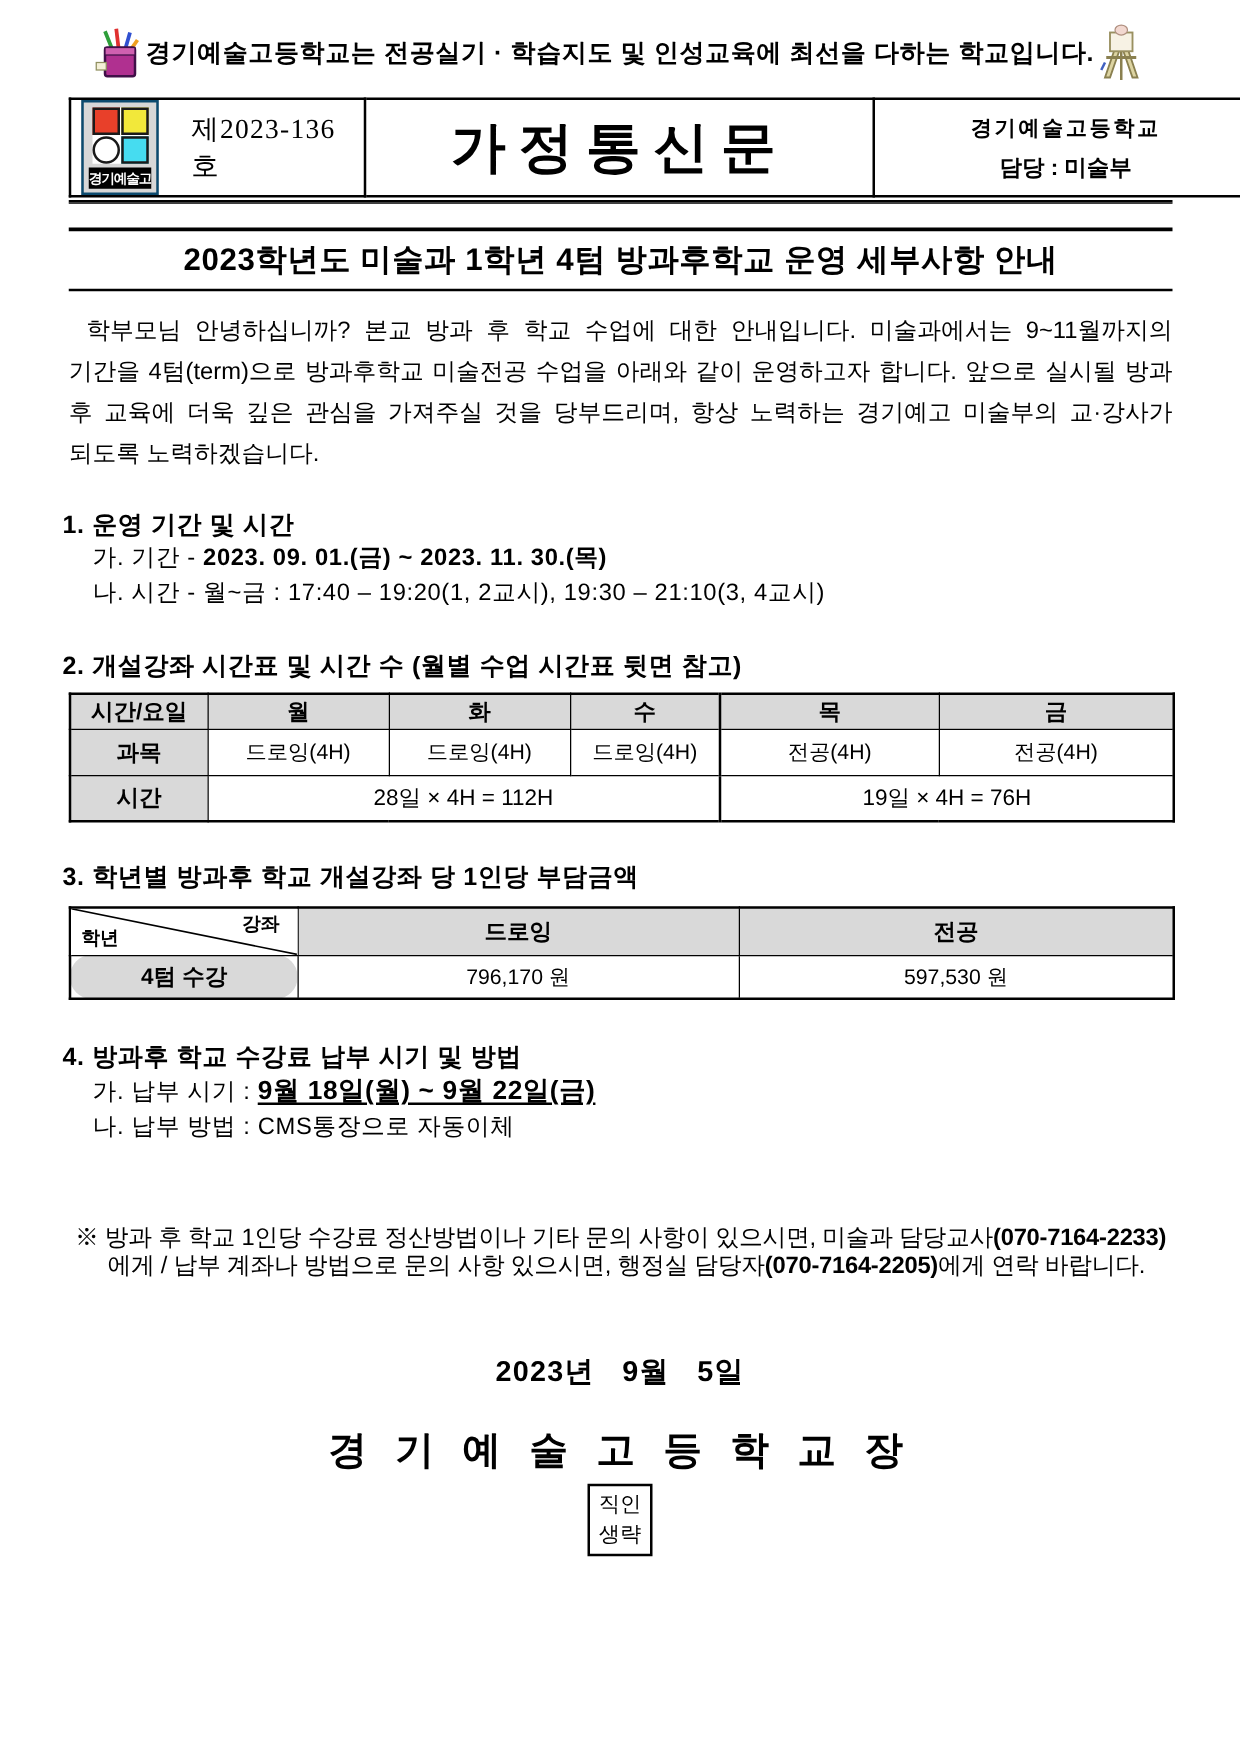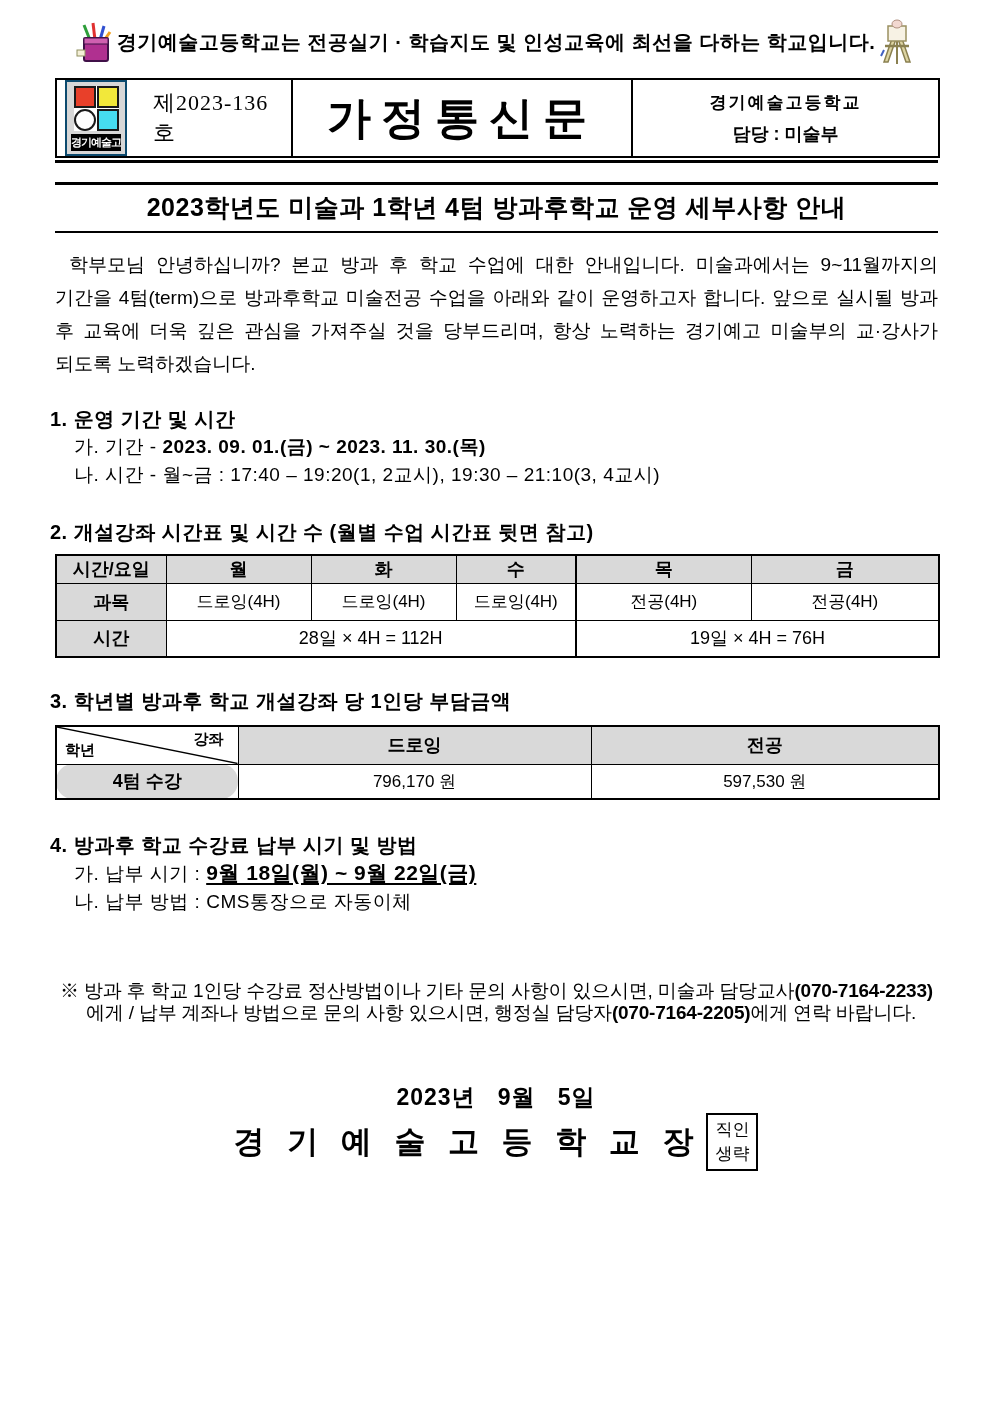--- a/index.html
+++ b/index.html
@@ -9,21 +9,21 @@
 
   
   .banner { display: flex; justify-content: center; align-items: center; gap: 2px; padding-top: 18px; }
   .banner-text { font-size: 20px; font-weight: bold; letter-spacing: 0.5px; white-space: nowrap; }
   .banner .icon { display: inline-block; line-height: 0; }
 
   
   .hdr { width: 883px; margin: 12px 54px 0 55px; border-collapse: collapse; table-layout: fixed; }
   .hdr td { border: 2px solid #000; vertical-align: middle; height: 70px; }
   .hdr-left { width: 236px; }
-  .hdr-mid { width: 340px; text-align: center; }
+  .hdr-mid { width: 407px; text-align: center; }
   .hdr-right { width: 307px; text-align: center; }
   .hdr-left-inner { display: flex; align-items: center; gap: 26px; padding-left: 8px; }
   .doc-no { font-family: "Liberation Serif", serif; font-size: 22px; letter-spacing: 1px; }
   .doc-title { font-family: "Liberation Serif", serif; font-size: 44px; font-weight: bold; letter-spacing: 10px; white-space: nowrap; }
   .school-name { font-size: 17px; font-weight: bold; letter-spacing: 2px; }
   .dept { font-size: 18px; font-weight: bold; margin-top: 8px; }
 
   
   .logo { width: 62px; background: #d7d7d7; border: 2px solid #0c4a6e; padding: 4px 4px 3px; }
   .logo-grid { display: grid; grid-template-columns: 22px 22px; grid-template-rows: 22px 22px; gap: 1px; width: 45px; margin: 0 auto; background: #fff; }
@@ -76,21 +76,21 @@
   .t2-corner svg { position: absolute; left: 0; top: 0; width: 100%; height: 100%; }
   .corner-bottom { position: absolute; left: 8px; bottom: 4px; font-size: 15px; font-weight: bold; }
   .corner-top { position: absolute; right: 14px; top: 3px; font-size: 15px; font-weight: bold; }
   .t2-rowlabel { background: #d9d9d9; font-size: 18px; font-weight: bold; border-radius: 17px; }
 
   
   .note { margin: 64px 50px 0 60px; font-size: 19px; line-height: 22px; padding-left: 26px; text-indent: -26px; word-break: keep-all; letter-spacing: -0.2px; }
 
   
   .date-line { margin-top: 58px; text-align: center; font-size: 23px; font-weight: bold; white-space: pre; letter-spacing: 1px; }
-  .sig-row { display: flex; justify-content: center; align-items: center; gap: 6px; }
+  .sig-row { margin-top: 26px; display: flex; justify-content: center; align-items: center; gap: 6px; flex-direction: column; }
   .signer { font-size: 31px; font-weight: bold; letter-spacing: 7px; white-space: pre; }
   .stamp { display: inline-flex; flex-direction: column; border: 2px solid #000; padding: 3px 7px; font-size: 17px; line-height: 24px; text-align: left; }
 </style>
 </head>
 <body>
 
 <div class="page">
 
   <div class="banner">
     <span class="icon">

